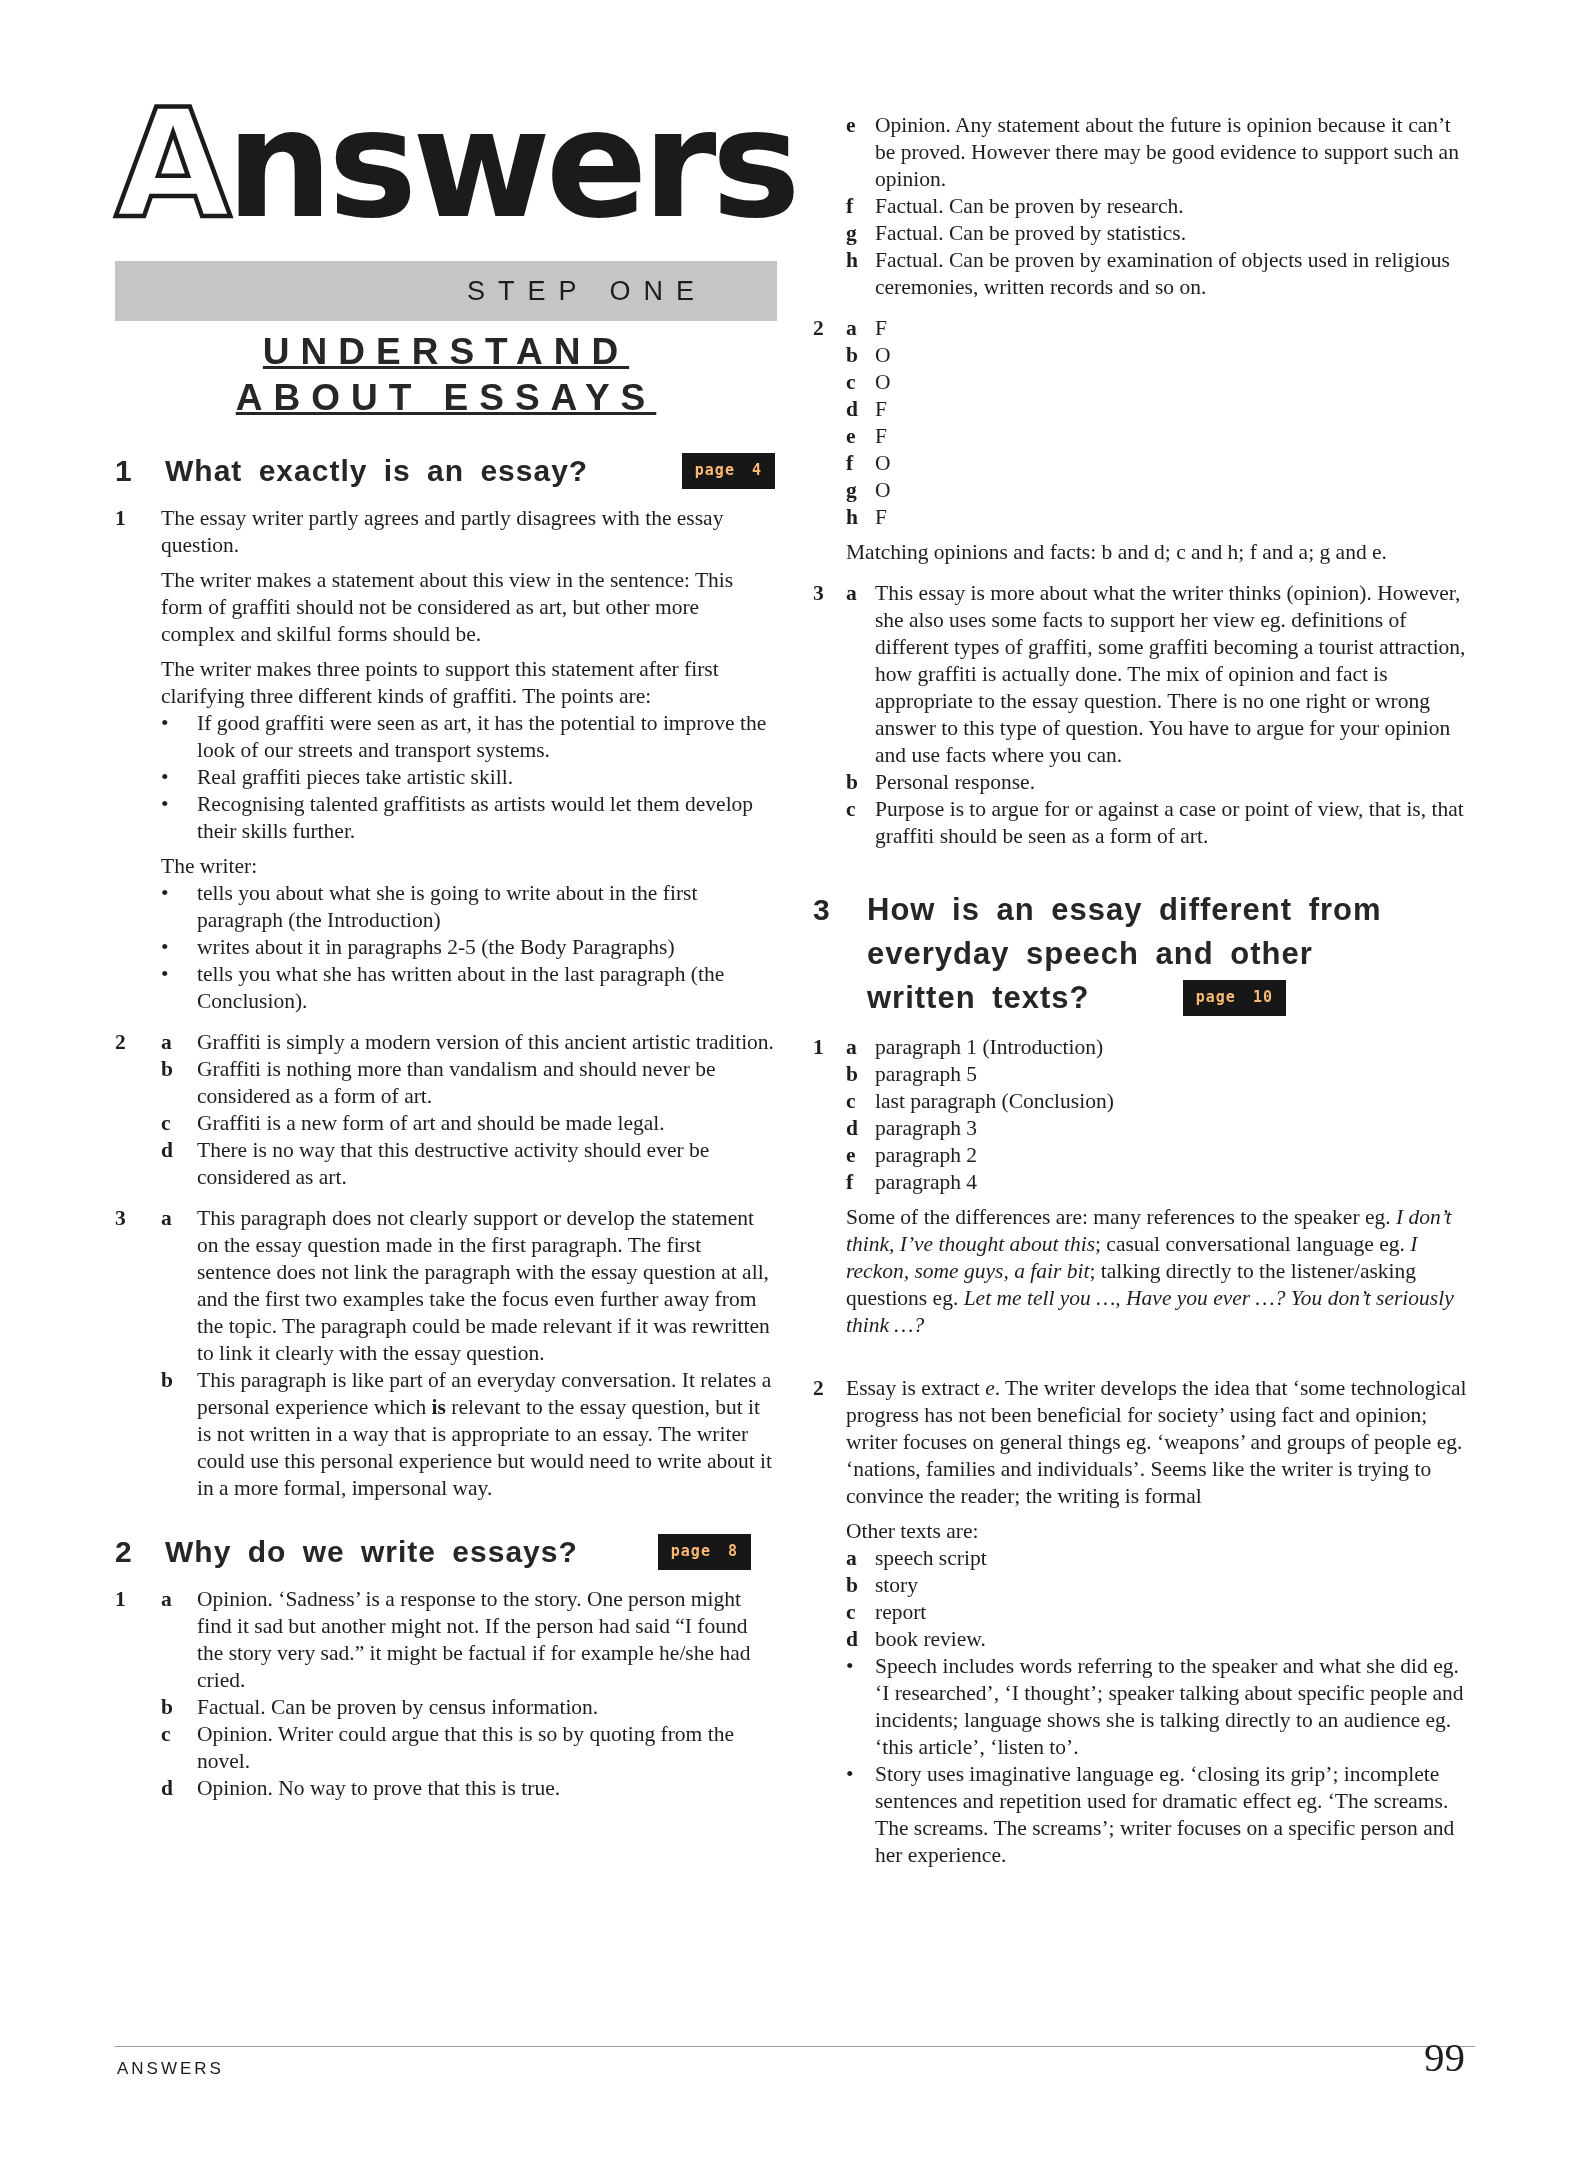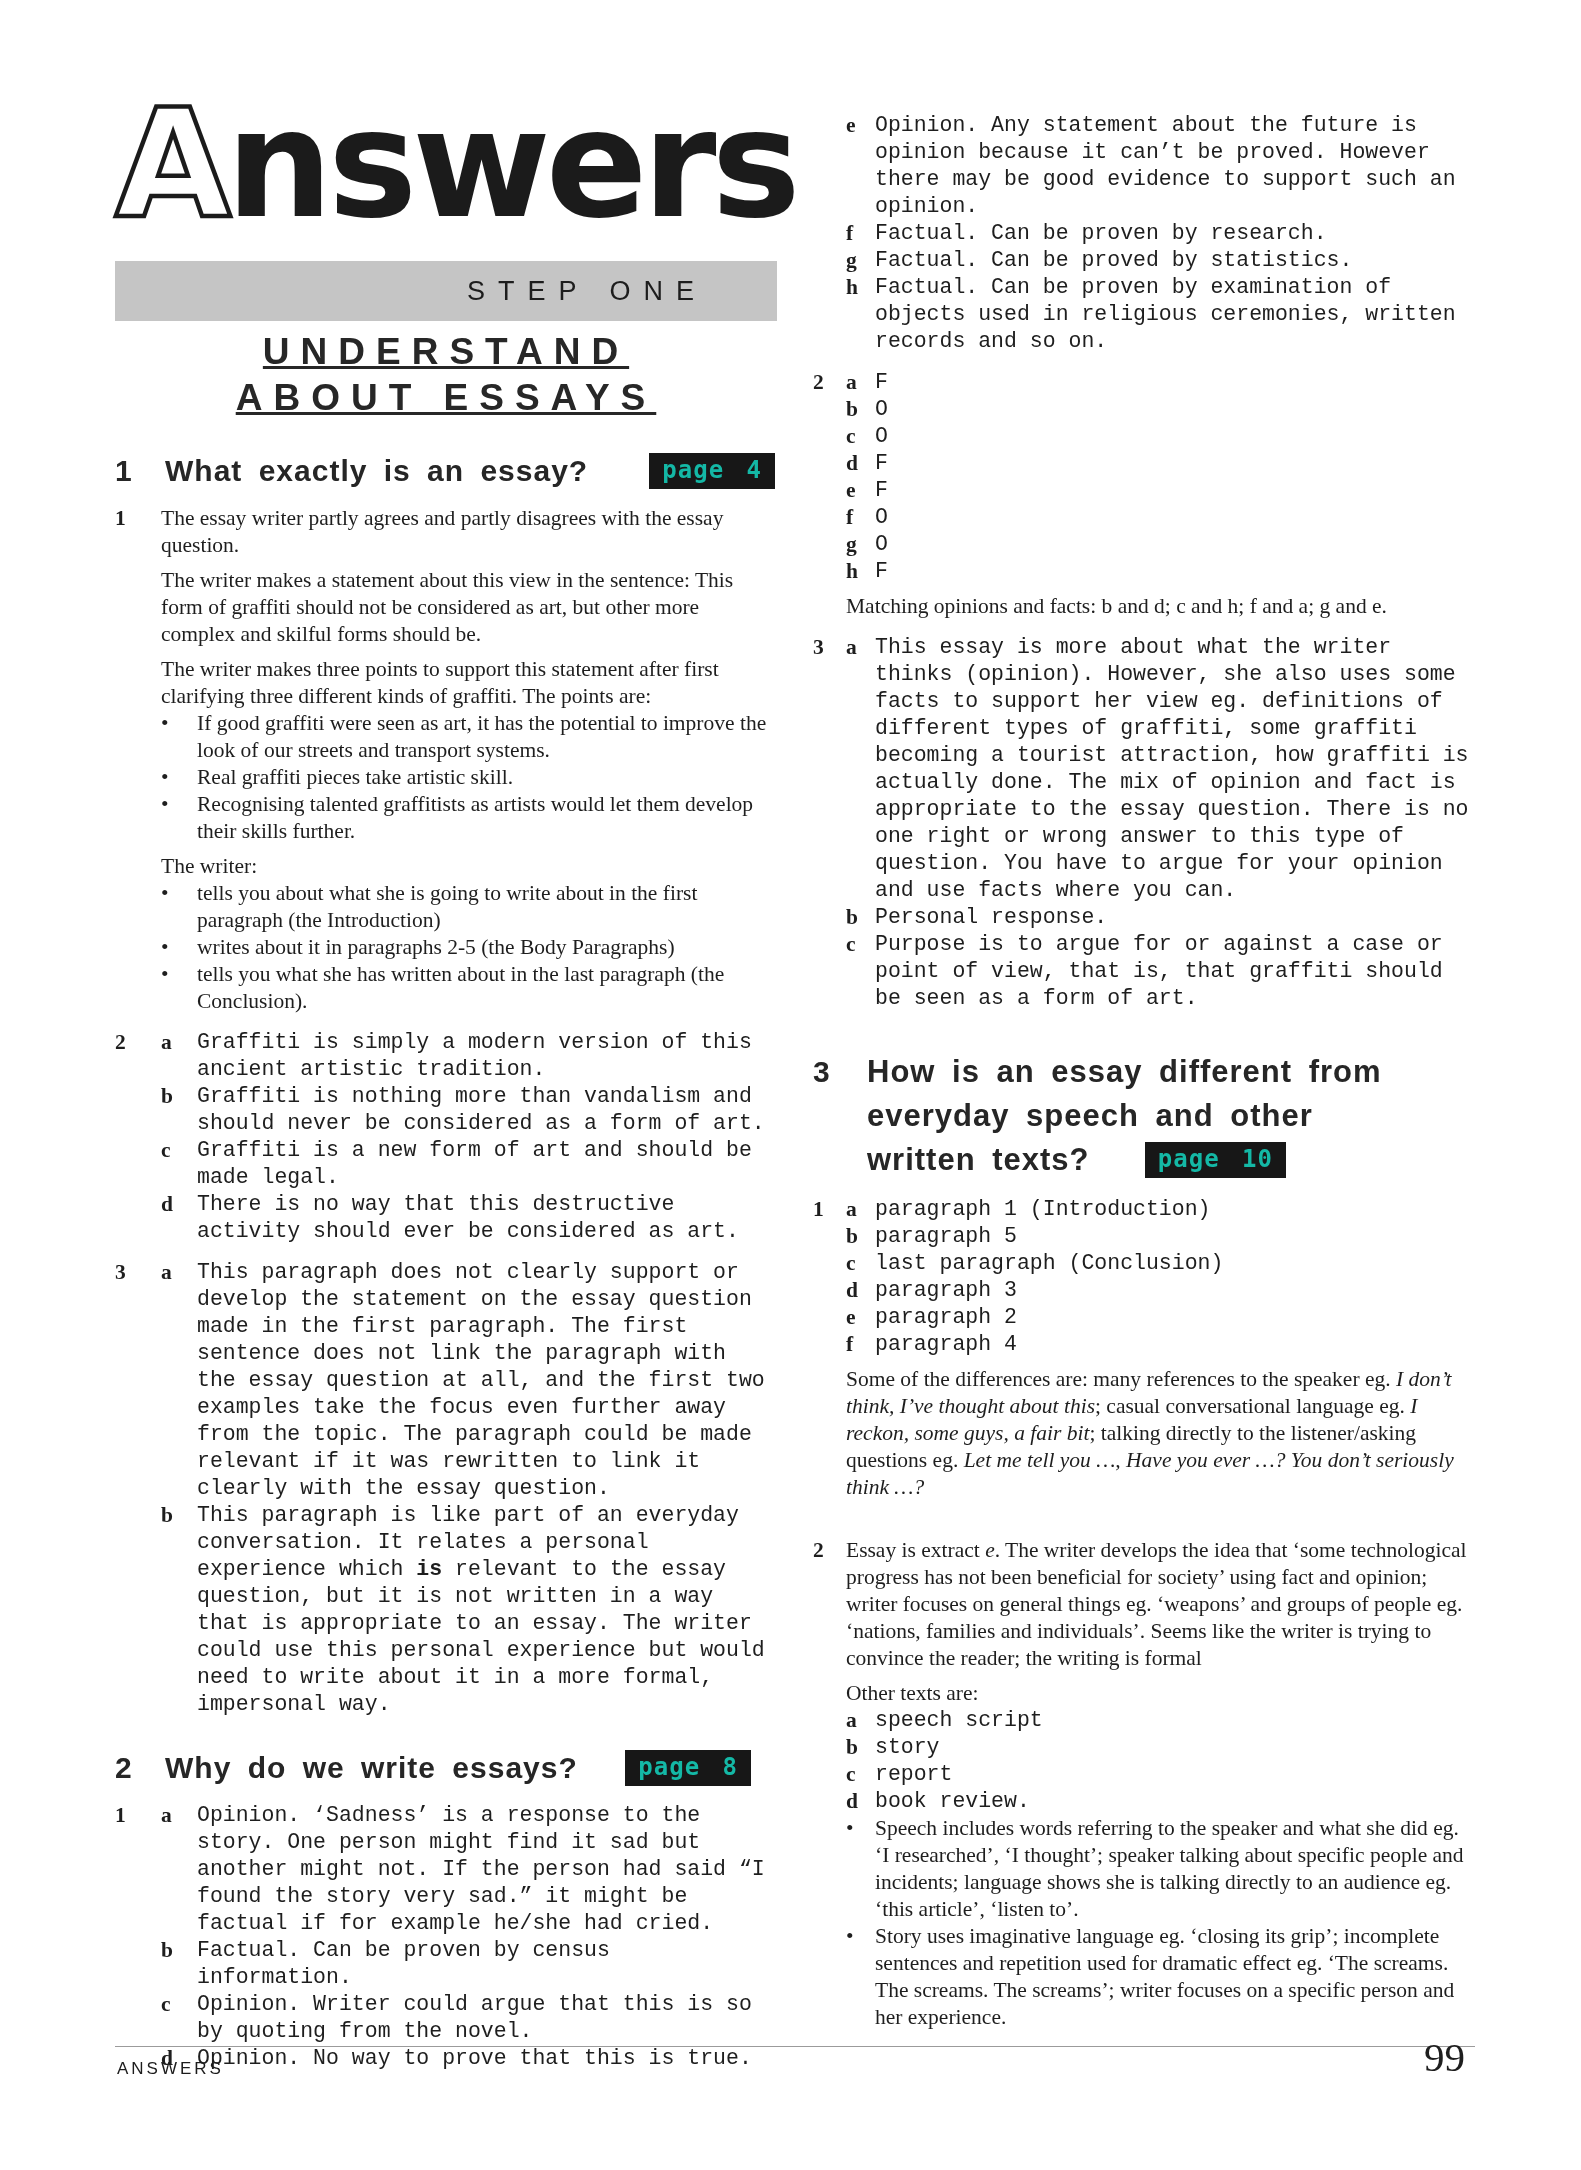--- a/index.html
+++ b/index.html
@@ -21,37 +21,37 @@
     font-family:"Liberation Sans", sans-serif; font-size:27px; letter-spacing:13px; color:#1d1d1d; }
   .unit-heading { margin-top:8px; text-align:center; font-family:"Liberation Sans", sans-serif;
     font-weight:bold; font-size:37px; line-height:46px; letter-spacing:11px; color:#272727;text-decoration:underline; }
 
   
   .sec-heading { display:flex; align-items:baseline; margin-top:30px; margin-bottom:13px;
     font-family:"Liberation Sans", sans-serif; font-weight:bold; font-size:30px; line-height:40px;
     letter-spacing:1px; word-spacing:7px; color:#262626; }
   .sec-num { width:50px; flex:none; }
   .col-right .sec-num { width:54px; }
-  .page-badge { background:#171717; color:#14b8a6; font-family:"DejaVu Sans Mono", monospace;
-    font-weight:bold; font-size:24px; line-height:20px; letter-spacing:1px;
+  .page-badge { background:#171717; color:#fdba74; font-family:"DejaVu Sans Mono", monospace;
+    font-weight:bold; font-size:15px; line-height:20px; letter-spacing:1px;
     padding:7px 13px 9px; margin-left:auto; flex:none; align-self:center; }
   .sec-heading.sec1 .page-badge { margin-right:2px; }
   .sec-heading.sec2 .page-badge { margin-right:26px; }
   .sec-heading.sec3 { margin-top:38px; }
   .sec3 .sec-title-block { flex:1; min-width:0; font-size:31px; line-height:44px; }
   .sec3 .line3 { display:flex; align-items:center; }
   .sec3 .page-badge { margin-right:189px; }
 
   
   .item { display:flex; margin-top:14px; }
   .inum { width:var(--numw); flex:none; font-weight:bold; }
   .ibody { flex:1; min-width:0; }
   .lrow { display:flex; }
   .llet { width:var(--letw); flex:none; font-weight:bold; }
-  .ltext { flex:1; min-width:0;font-family:Liberation Mono, monospace; }
+  .ltext { flex:1; min-width:0; }
   .para { margin:8px 0 0 0; }
   .para.first { margin-top:0; }
   .bullet { display:flex; }
   .dot { width:var(--letw); flex:none; }
   .btext { flex:1; min-width:0; }
   .note { margin-top:8px; }
 
   
   .footer-rule { position:absolute; left:115px; top:2046px; width:1360px; height:1px; background:#9b9b9b; }
   .footer-left { position:absolute; left:117px; top:2055px; font-family:"Liberation Sans", sans-serif;

